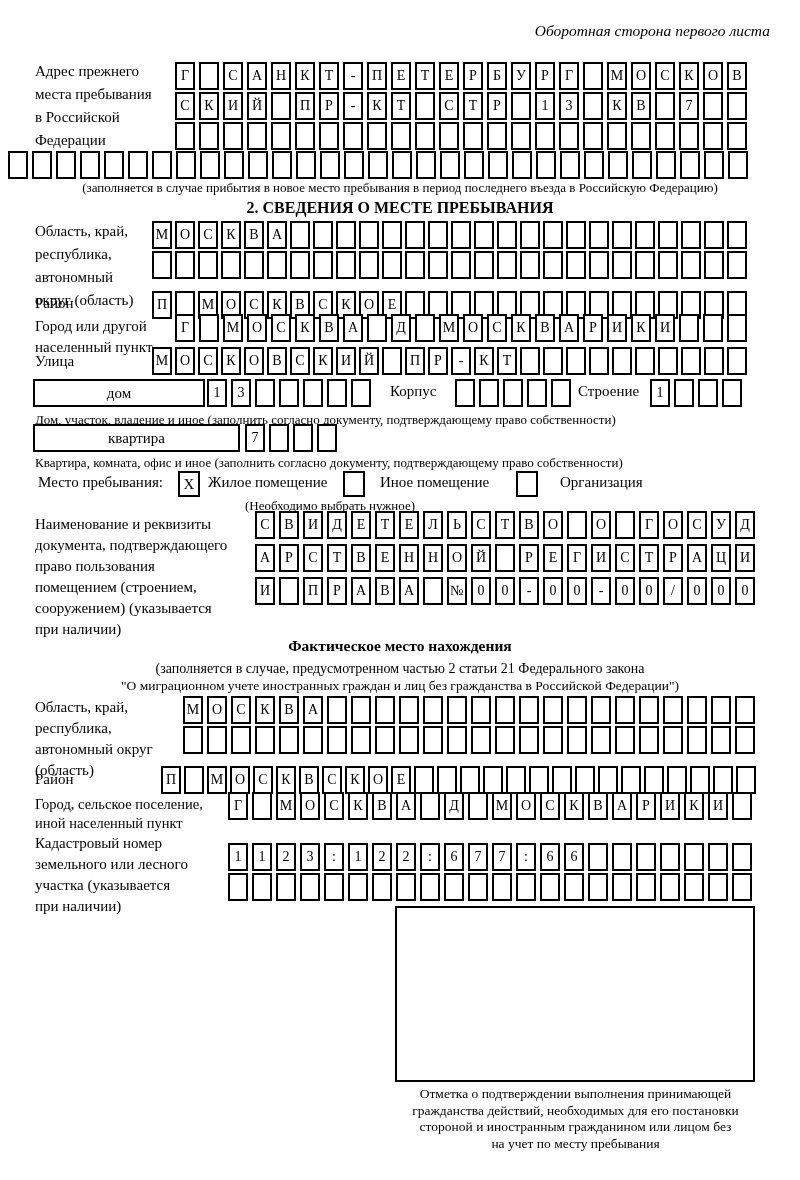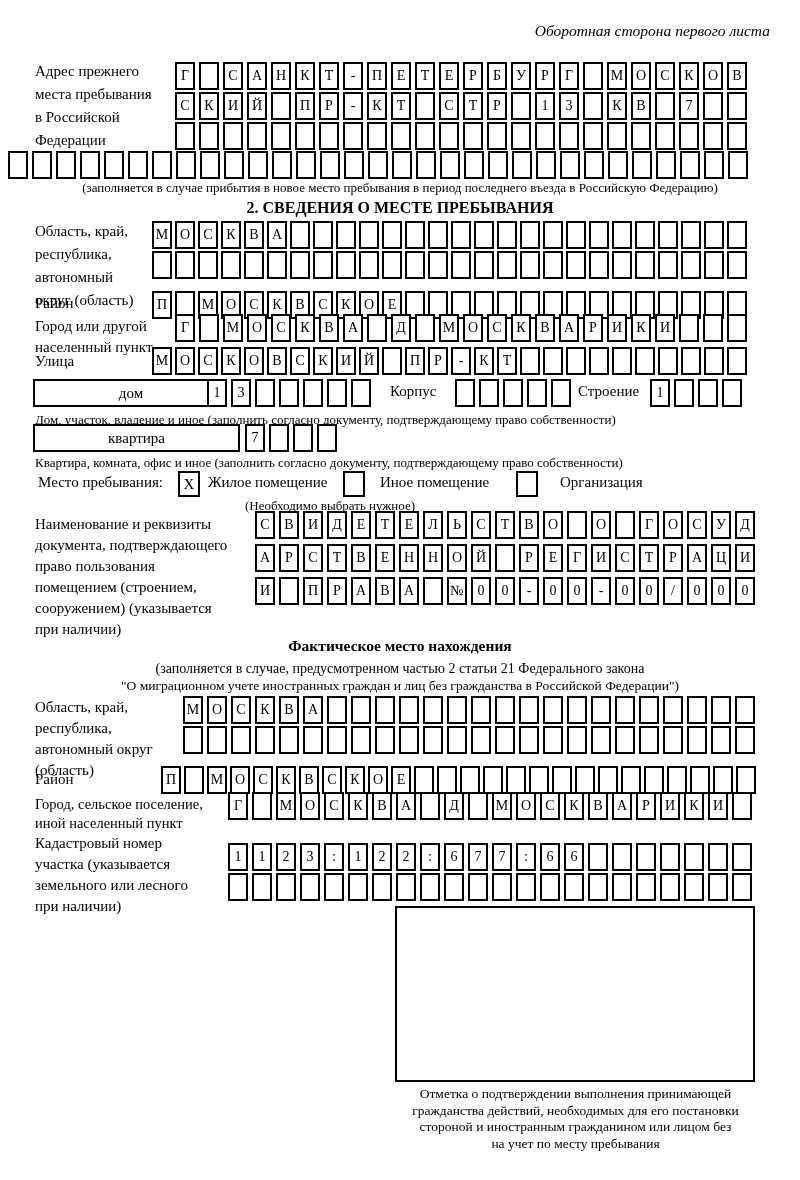--- a/index.html
+++ b/index.html
@@ -297,21 +297,21 @@
       <span class="cell"></span>
       <span class="cell"></span>
       <span class="cell"></span>
       <span class="cell"></span>
       <span class="cell"></span>
       <span class="cell"></span>
       <span class="cell"></span>
       <span class="cell"></span>
     </div>
 
-  <div class="bigbox" style="left:33px;top:379px;width:168px;padding-left:12px;">дом</div>
+  <div class="bigbox" style="left:33px;top:379px;width:168px;">дом</div>
   <div class="row" style="left:207px;top:379px;">
       <span class="cell">1</span>
       <span class="cell">3</span>
       <span class="cell"></span>
       <span class="cell"></span>
       <span class="cell"></span>
       <span class="cell"></span>
       <span class="cell"></span>
     </div>
   <div class="abs" style="left:390px;top:383px;font-size:15px;">Корпус</div>
@@ -544,22 +544,22 @@
       <span class="cell">А</span>
       <span class="cell">Р</span>
       <span class="cell">И</span>
       <span class="cell">К</span>
       <span class="cell">И</span>
       <span class="cell"></span>
     </div>
 
   <div class="abs lbl2" style="left:35px;top:833px;width:185px;">
     <div>Кадастровый номер</div>
+    <div>земельного или лесного</div>
     <div>участка (указывается</div>
-    <div>земельного или лесного</div>
     <div>при наличии)</div>
   </div>
   <div class="row" style="left:228px;top:843px;">
       <span class="cell">1</span>
       <span class="cell">1</span>
       <span class="cell">2</span>
       <span class="cell">3</span>
       <span class="cell">:</span>
       <span class="cell">1</span>
       <span class="cell">2</span>

